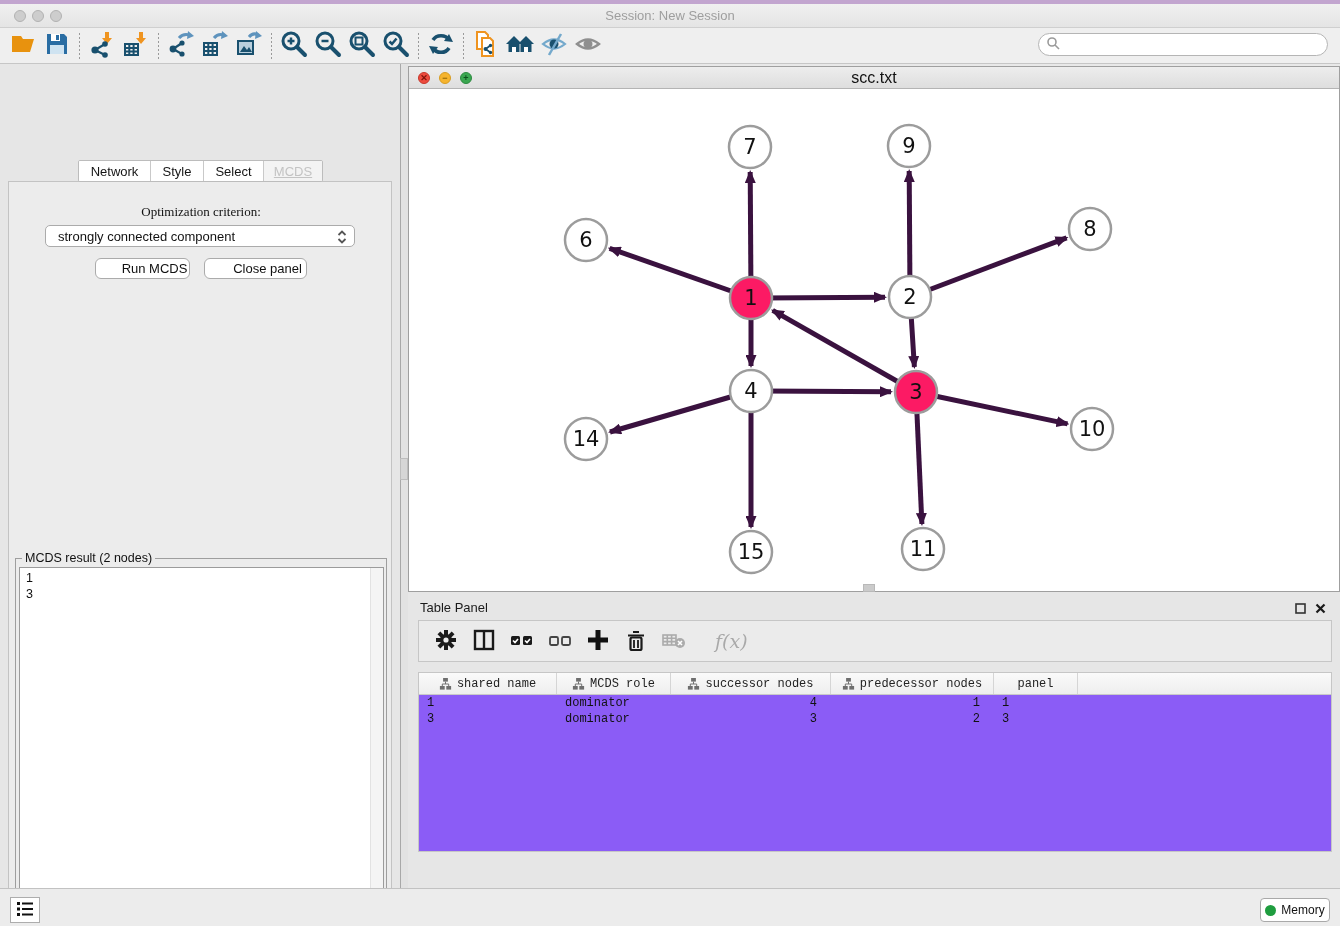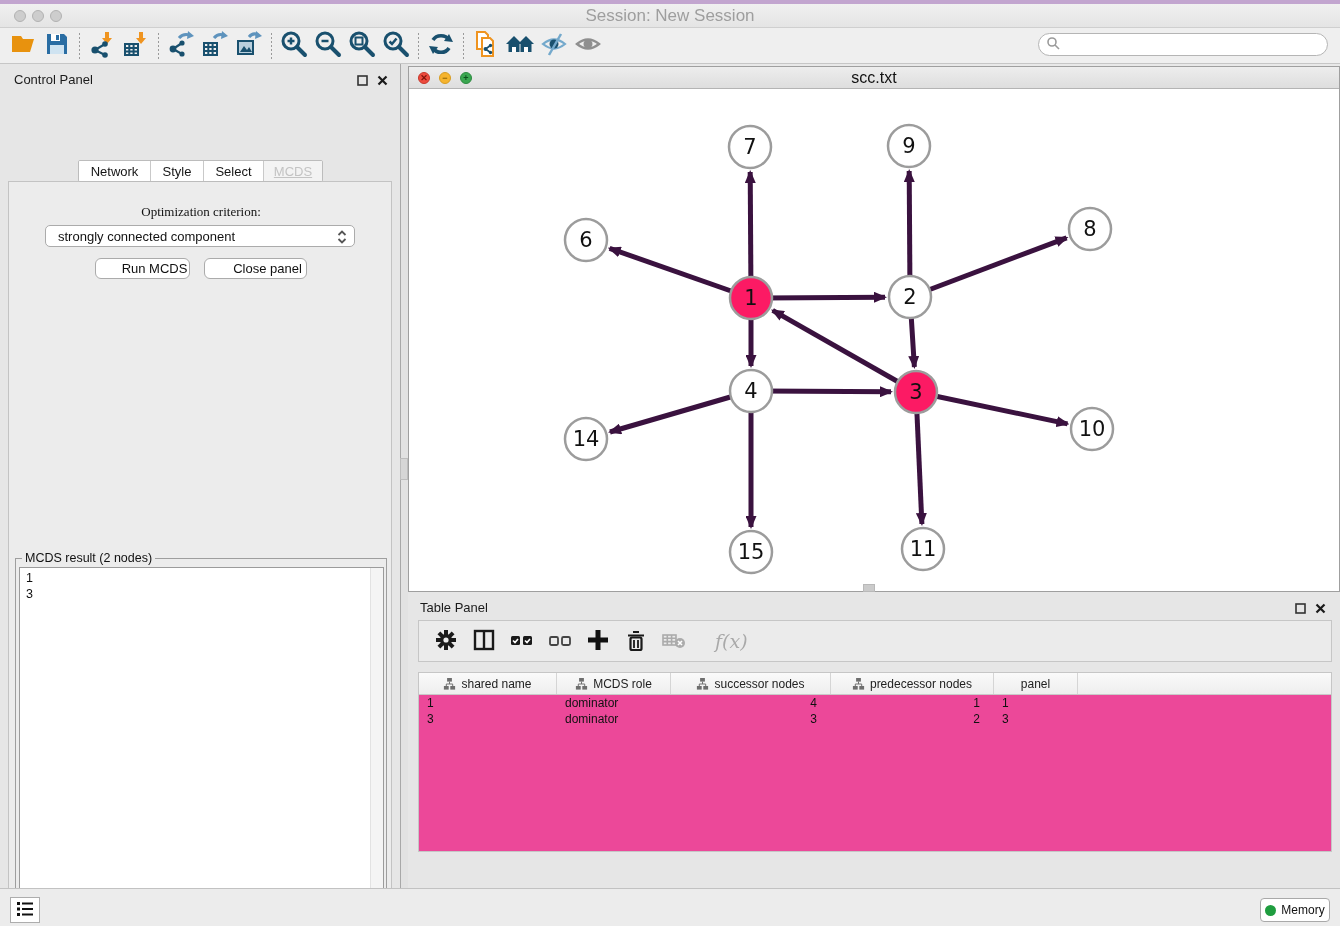--- a/index.html
+++ b/index.html
@@ -5,21 +5,21 @@
   * { margin:0; padding:0; box-sizing:border-box; }
   html,body { width:1340px; height:926px; overflow:hidden;
     font-family:"Liberation Sans", sans-serif; background:#e8e8e8; position:relative; }
   .abs { position:absolute; }
 
   
   #top-strip { left:0; top:0; width:1340px; height:4px; background:#c2a5cf; }
   #titlebar { left:0; top:4px; width:1340px; height:24px;
     background:linear-gradient(#f0f0f0,#e4e4e4); border-bottom:1px solid #cfcfcf; }
   #titlebar .win-title { width:100%; text-align:center; line-height:24px;
-    font-size:17px; color:#9e9e9e; }
+    font-size:13px; color:#9e9e9e; }
   .tl-dot { width:12px; height:12px; border-radius:50%; top:6px; }
   .tl-gray { background:#cdcdcd; border:1px solid #b2b2b2; }
 
   
   #toolbar { left:0; top:28px; width:1340px; height:36px; background:#efefef;
     border-bottom:1px solid #c6c6c6; display:flex; align-items:center; }
   .tb-btn { width:34px; height:32px; display:flex; align-items:center; justify-content:center;
     background:none; border:none; flex:0 0 auto; }
   .tb-sep { width:1px; height:26px; margin:0 5px;
     background-image:linear-gradient(#9a9a9a 40%, transparent 40%);
@@ -84,22 +84,22 @@
     border:1px solid #b9b9b9; z-index:3; }
 
   
   #table-panel { left:408px; top:592px; width:932px; height:296px; background:#e6e6e6; }
   #tp-toolbar { left:10px; top:28px; width:914px; height:42px; background:#ebebeb;
     border:1px solid #c6c6c6; display:flex; align-items:center; padding-left:10px; gap:4px; }
   .tp-btn { width:34px; height:34px; display:flex; align-items:center; justify-content:center;
     background:none; border:none; }
   #fx-label { font-size:19px; font-style:italic; color:#a9a9a9;
     font-family:"DejaVu Serif", serif; margin-left:20px; }
-  #tp-table { left:10px; top:80px; width:914px; height:180px; background:#ec4899;
-    border:1px solid #c6c6c6; overflow:hidden; }
+  #tp-table { left:10px; top:80px; width:914px; height:180px; background:#8b5cf6;
+    border:1px solid #c6c6c6; overflow:hidden;font-family:Liberation Mono, monospace; }
   #tp-header { display:flex; height:22px; background:linear-gradient(#fafafa,#eee);
     border-bottom:1px solid #c9c9c9; }
   .th-cell { display:flex; align-items:center; justify-content:center; gap:5px;
     border-right:1px solid #d5d5d5; font-size:12px; color:#222; flex:0 0 auto; }
   .tr-row { display:flex; height:16px; }
   .td-cell { font-size:12px; color:#111; flex:0 0 auto; line-height:16px;
     white-space:nowrap; overflow:hidden; }
   .al { text-align:left; padding-left:8px; }
   .ar { text-align:right; padding-right:14px; }
   #tp-tabs { left:264px; top:273px; width:378px; }
@@ -291,31 +291,20 @@
     <span>
       <svg width="14" height="14" viewBox="0 0 14 14">
           <circle cx="6" cy="6" r="4" fill="none" stroke="#9a9a9a" stroke-width="1.6"></circle>
           <path d="M9 9 L13 13" stroke="#9a9a9a" stroke-width="1.6"></path>
         </svg></span>
     <input placeholder="" style="">
   </div>
 </div>
 
 <div id="control-panel" class="abs">
-  <div class="panel-head">
-    <span class="panel-title">Control Panel</span>
-    <span class="ph-icons">
-      <span><svg width="11" height="11" viewBox="0 0 11 11">
-            <rect x="1" y="1" width="9" height="9" fill="none" stroke="#333" stroke-width="1.6"></rect>
-          </svg></span>
-      <span><svg width="11" height="11" viewBox="0 0 11 11">
-            <path d="M1.5 1.5 L9.5 9.5 M9.5 1.5 L1.5 9.5" stroke="#1a1a1a" stroke-width="2.2"></path>
-          </svg></span>
-    </span>
-  </div>
   <div id="cp-tabs" class="seg-strip abs">
     <div class="seg" style="width:72px">Network</div>
     <div class="seg" style="width:53px">Style</div>
     <div class="seg" style="width:60px">Select</div>
     <div class="seg selected" style="width:58px">MCDS</div>
   </div>
   <div id="cp-content" class="abs">
     <div id="opt-label" class="abs">Optimization criterion:</div>
     <div id="criterion" class="abs">
       <span>strongly connected component</span>

